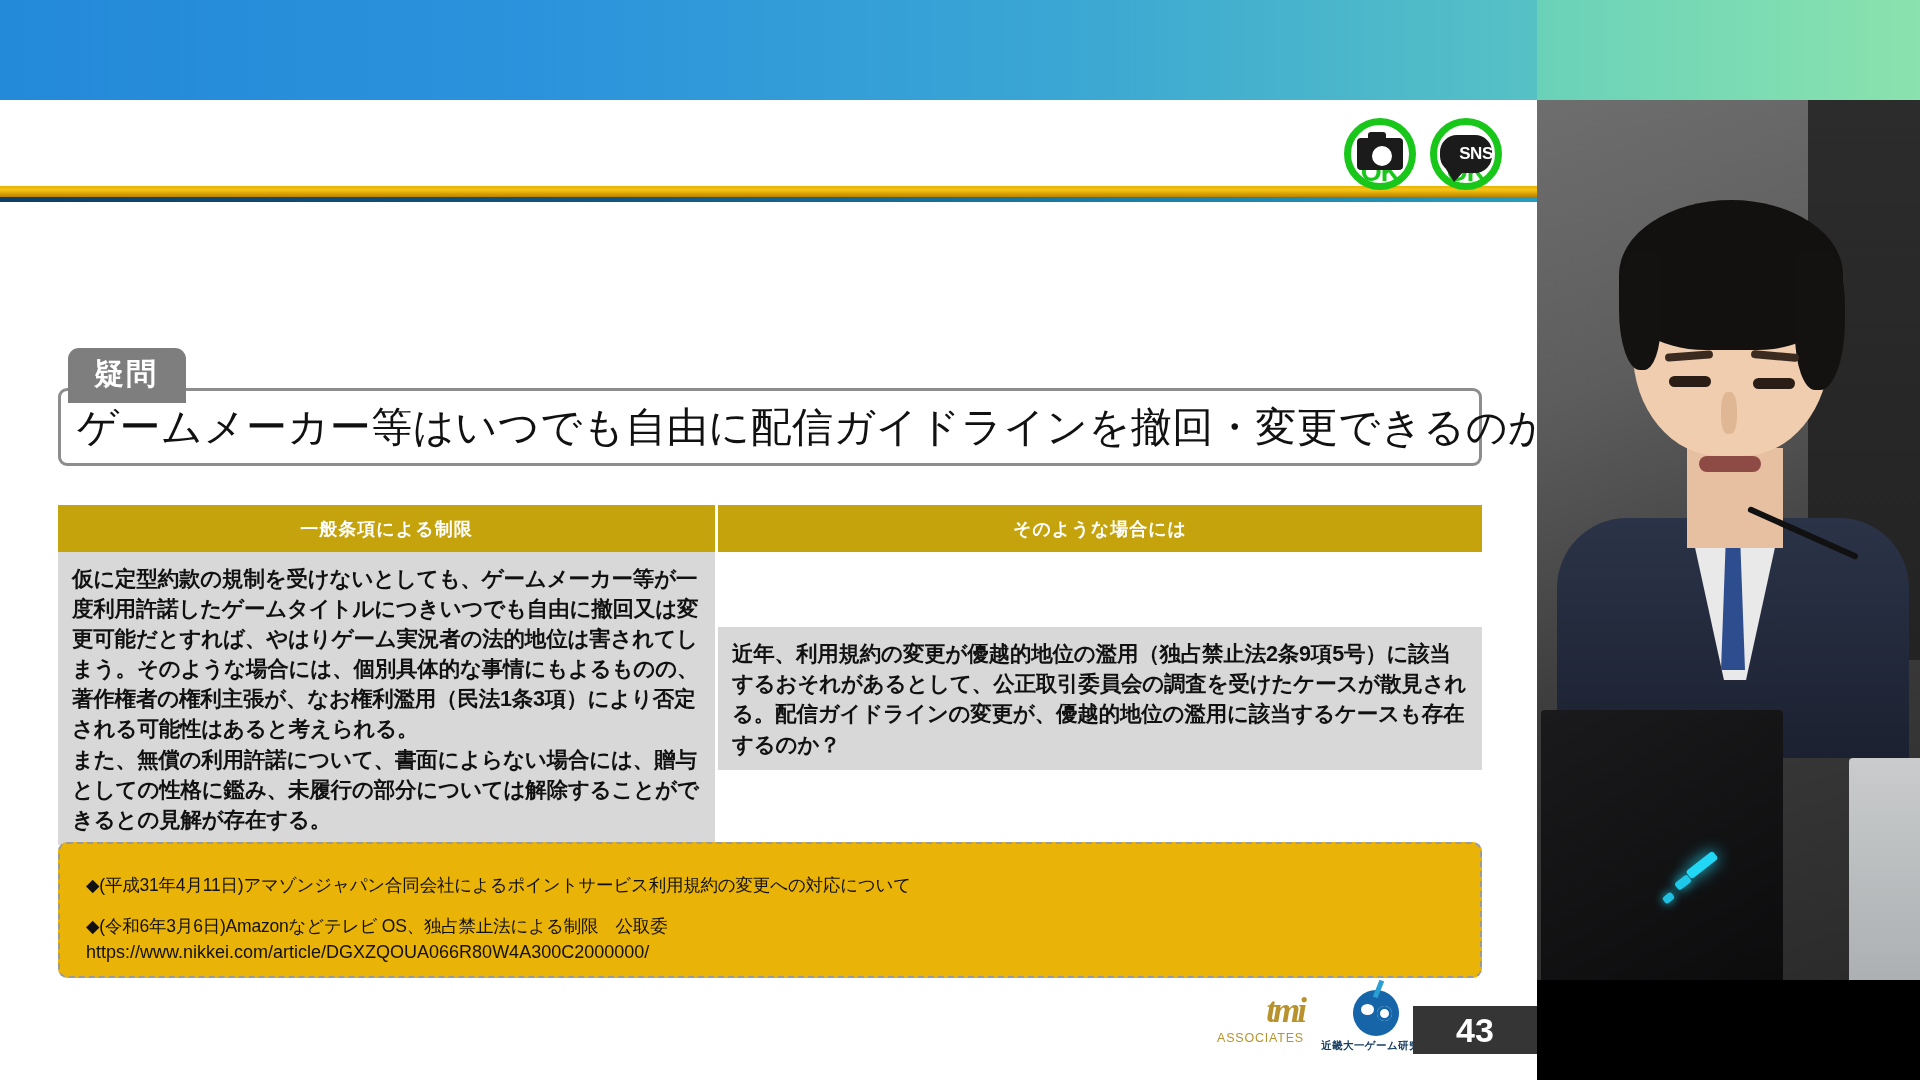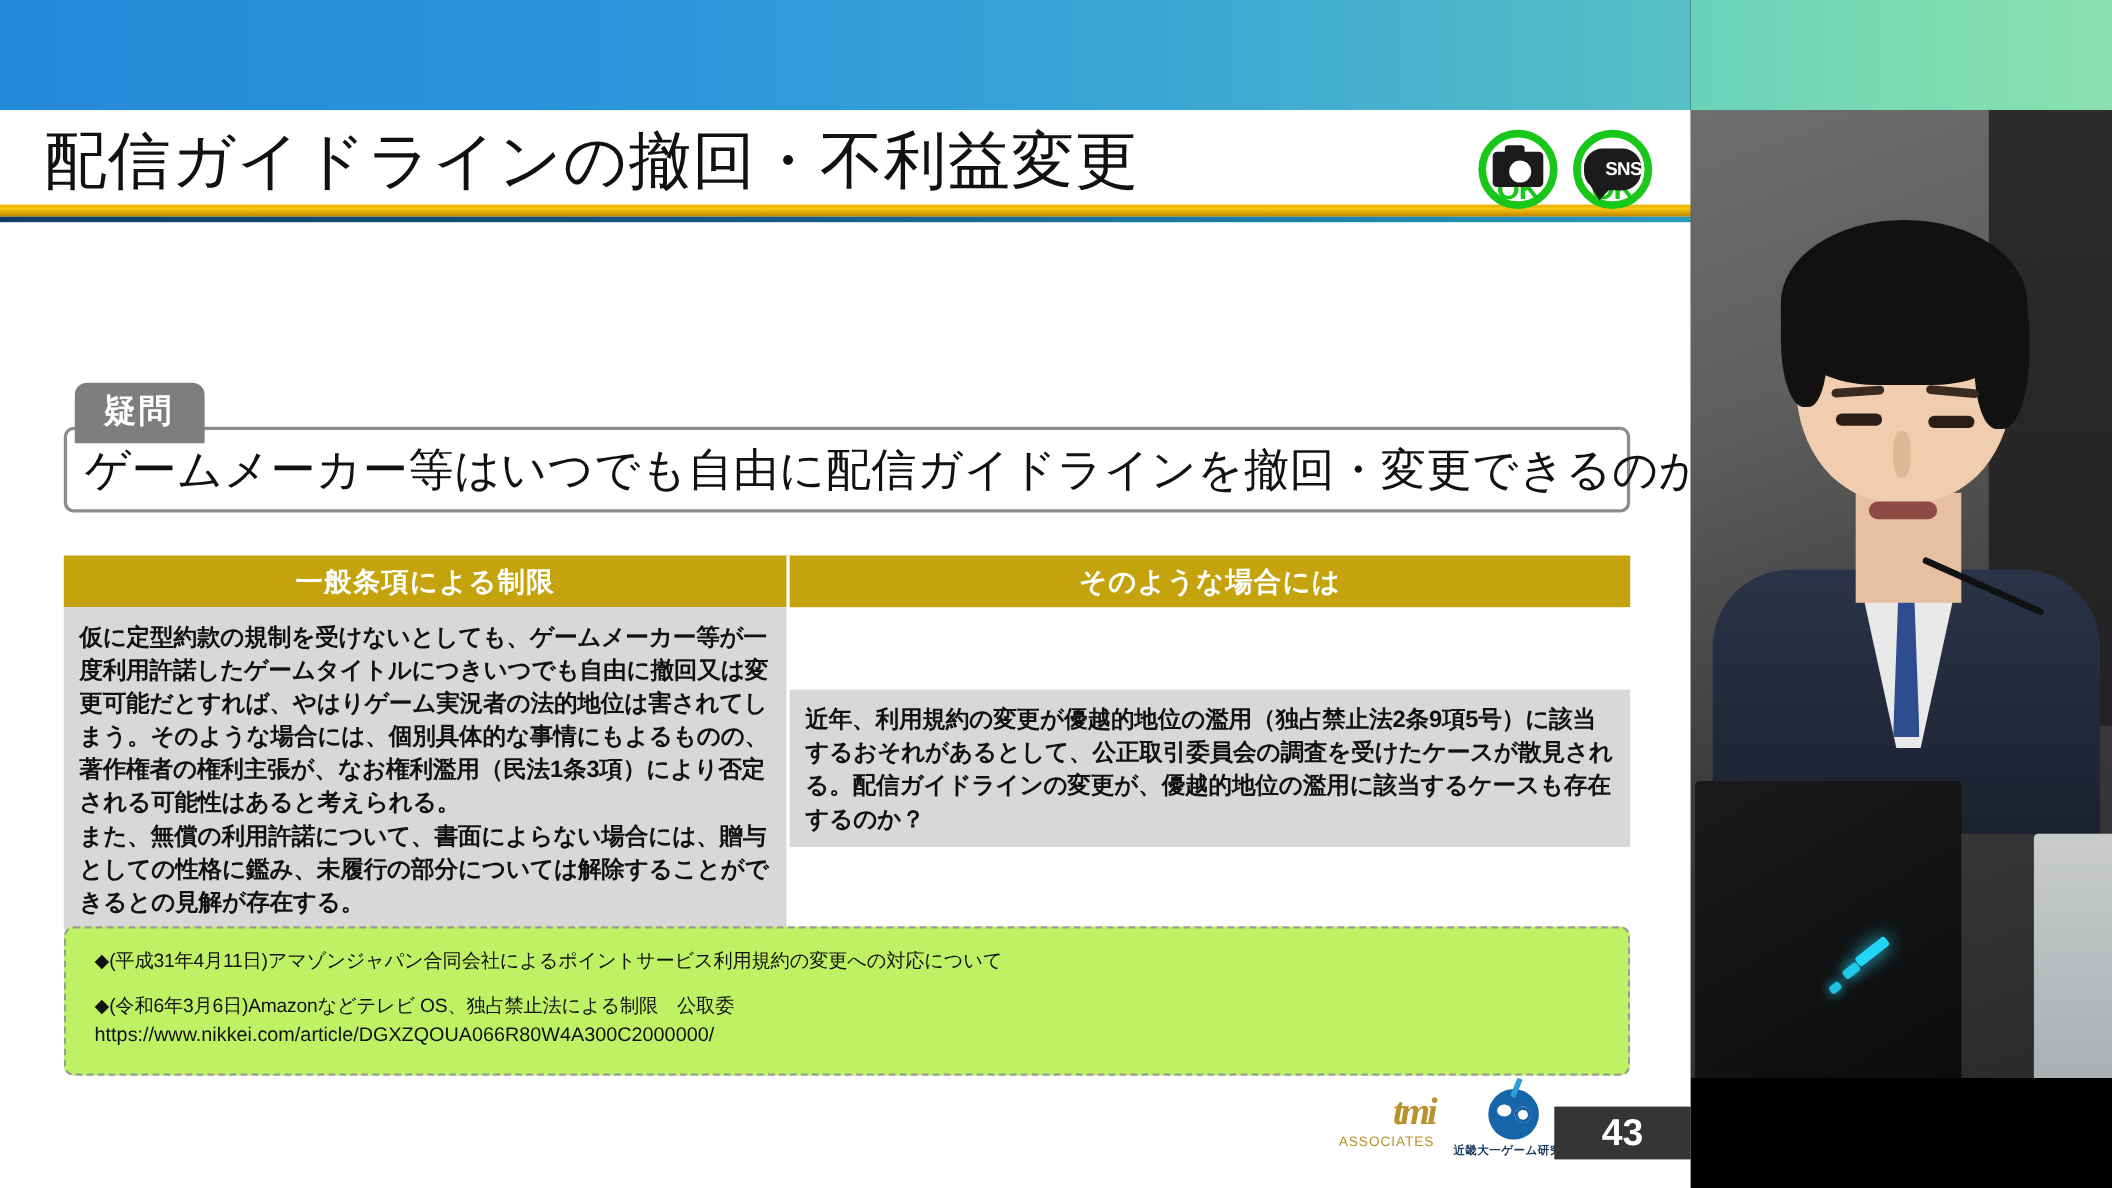--- a/index.html
+++ b/index.html
@@ -74,37 +74,37 @@
     position:absolute; left:58px; top:288px; width:1424px; height:78px;
     border:3px solid #8d8d8d; border-radius:9px; background:#fff;
     display:flex; align-items:center; padding-left:16px;
   }
   .q-text{ font-size:41px; color:#111; letter-spacing:0.5px; white-space:nowrap;}
 
   
   .tbl{ position:absolute; left:58px; top:405px; width:1424px; display:flex; flex-direction:column;}
   .tbl-head{ display:flex; height:47px; }
   .th{
-    flex:1; background:#c5a30d; color:#fff; font-size:25px; font-weight:bold;
+    flex:1; background:#c5a30d; color:#fff; font-size:18px; font-weight:bold;
     display:flex; align-items:center; justify-content:center; letter-spacing:1px;
   }
   .th.left{ flex:0 0 660px; border-right:3px solid #fff;}
   .tbl-body{ display:flex; align-items:center; }
   .td{
     background:#d8d8d8; padding:12px 14px 10px 14px; color:#111;
     font-size:21.5px; font-weight:bold; line-height:1.40; letter-spacing:-0.2px;
   }
   .td.left{ flex:0 0 660px; border-right:3px solid #fff; }
   .td.right{ flex:1; display:flex; align-items:center;}
 
   
   .notes{
     position:absolute; left:58px; top:742px; width:1424px; height:136px;
-    border:2px dashed #9a9a9a; border-radius:9px; background:#bef264;
-    padding:16px 0 0 26px;
+    border:2px dashed #9a9a9a; border-radius:9px; background:#eab308;
+    padding:28px 0 0 26px;
   }
   .note-line{ font-size:17.5px; color:#111; line-height:1.52; letter-spacing:-0.2px; white-space:nowrap;}
   .note-url{ font-size:18px; color:#111; line-height:1.52; letter-spacing:0; white-space:nowrap;}
   .note-gap{ height:14px; }
 
   
   .logo-tmi{ position:absolute; left:1196px; top:893px; width:108px; text-align:right;}
   .logo-tmi .mark{
     font-size:35px; color:#b8932d; font-style:italic; font-weight:bold; line-height:1;
     letter-spacing:-3px; font-family:"Liberation Serif",serif;
@@ -182,21 +182,20 @@
       <div class="cedec-main">
         <span>CEDEC</span>
           <span class="thin">2024</span>
       </div>
       <div class="cedec-sub">Computer Entertainment Developers Conference</div>
     </div>
   </div>
 
   <div class="slide">
 
-    <div class="slide-title">配信ガイドラインの撤回・不利益変更</div>
 
     <div class="gold-rule"></div>
     <div class="blue-rule"></div>
 
     <div class="q-tab">疑問</div>
     <div class="q-box">
       <div class="q-text">ゲームメーカー等はいつでも自由に配信ガイドラインを撤回・変更できるのか。</div>
     </div>
 
     <div class="tbl">

